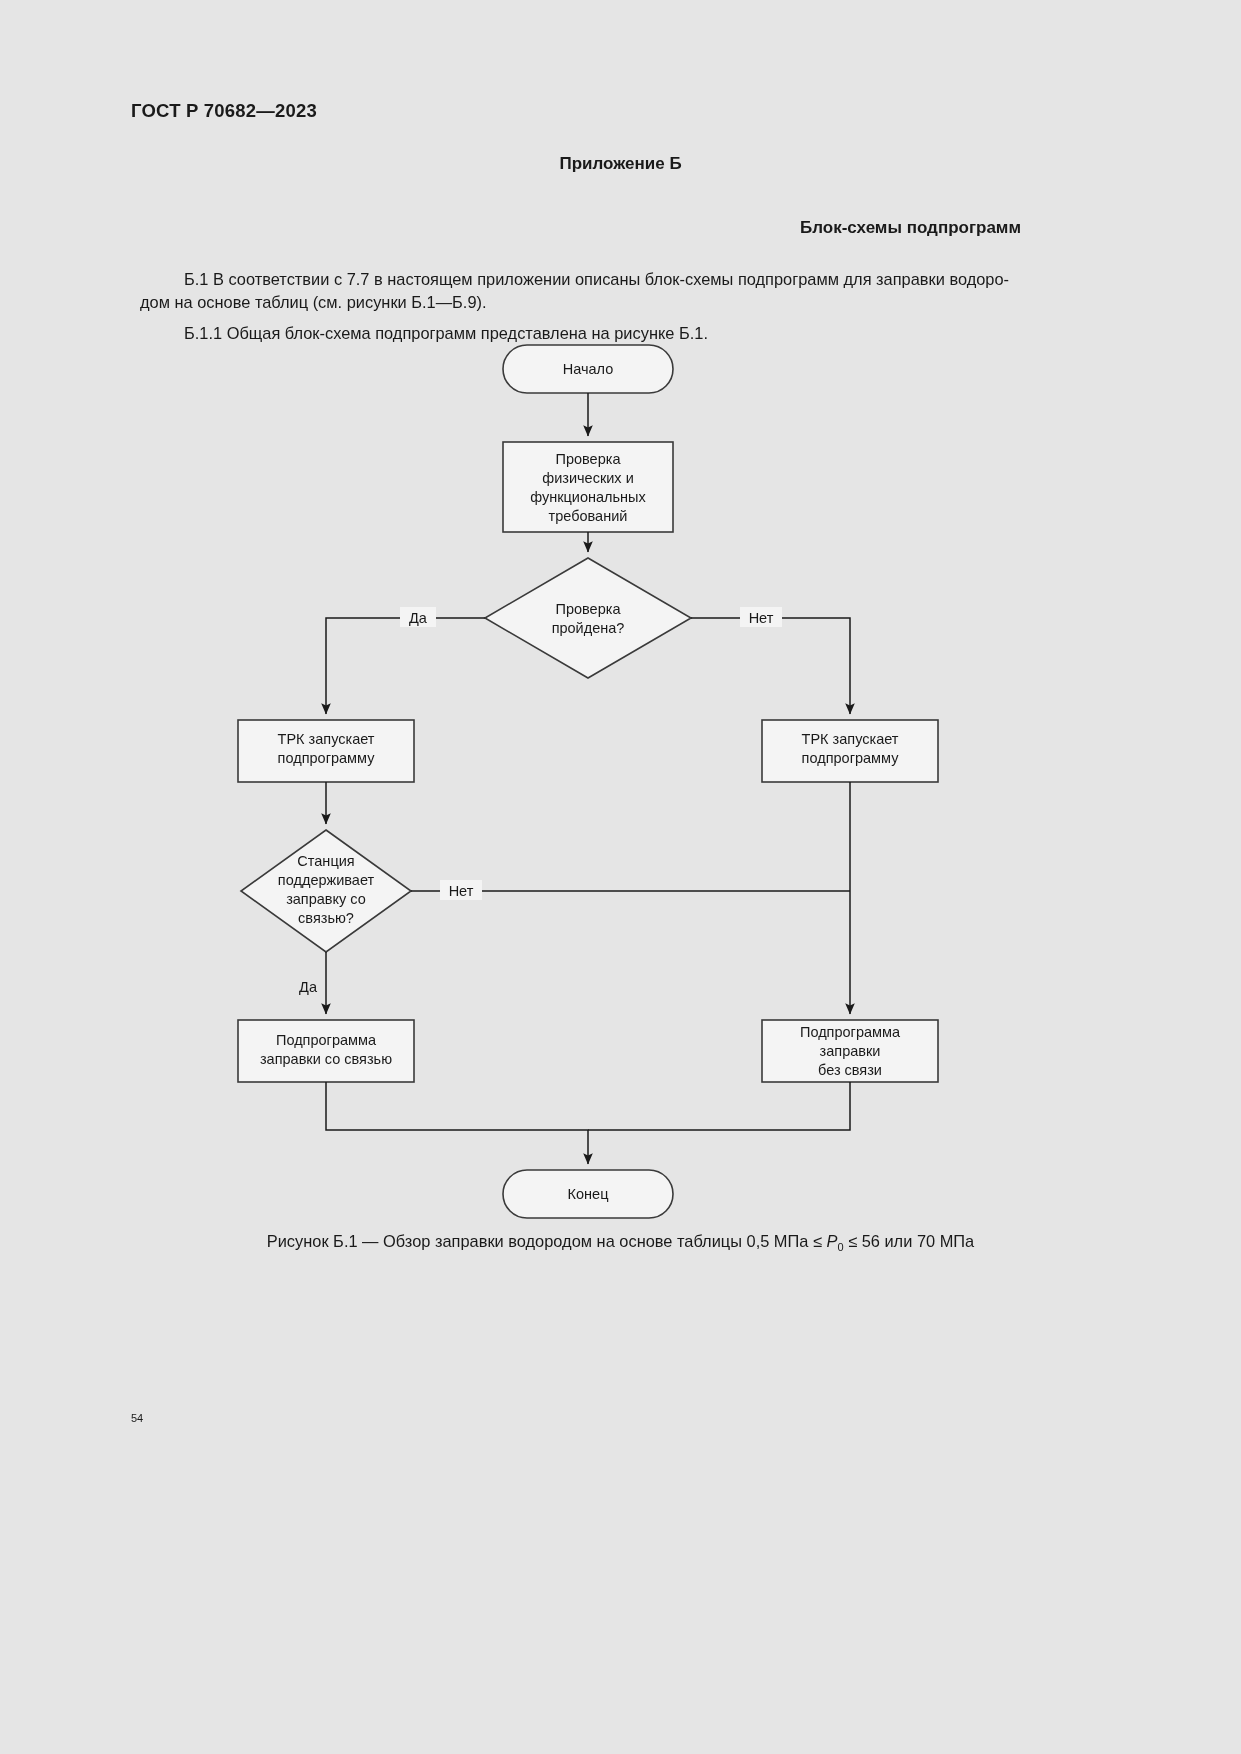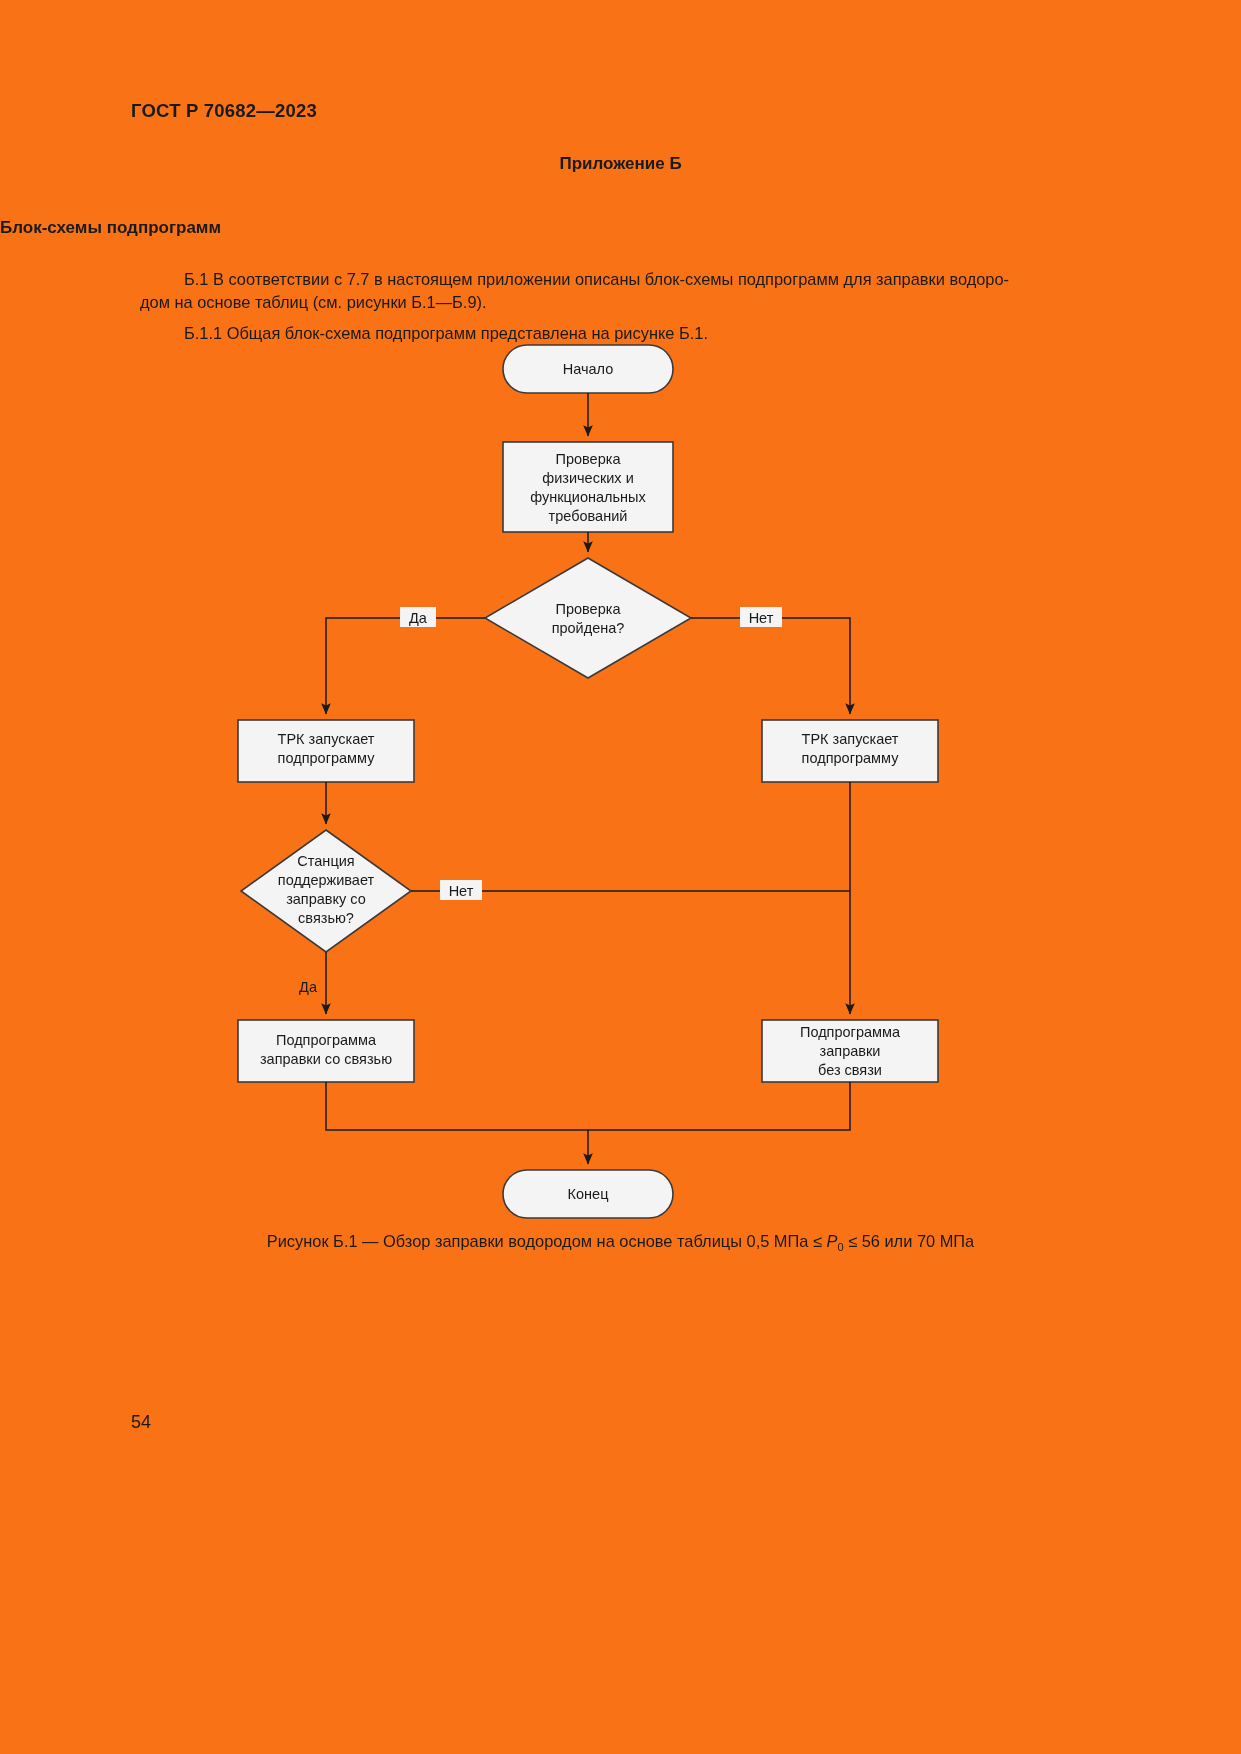--- a/index.html
+++ b/index.html
@@ -8,21 +8,21 @@
     background: #ffffff;
   }
   body {
     font-family: "Liberation Sans", sans-serif;
     color: #1a1a1a;
   }
   .page {
     position: relative;
     width: 1241px;
     height: 1754px;
-    background: #f97316;
+    background: #e5e5e5;
     overflow: hidden;
   }
   
   .doc-header {
     position: absolute;
     left: 131px;
     top: 100px;
     font-size: 18.5px;
     font-weight: bold;
     letter-spacing: 0.2px;
@@ -34,24 +34,24 @@
     left: 0;
     top: 152px;
     width: 1241px;
     text-align: center;
     font-size: 17px;
     font-weight: bold;
     line-height: 23px;
   }
   .annex-sub {
     position: absolute;
-    left: 0;
+    left: 16px;
     top: 218px;
     width: 1005px;
-    text-align: left;
+    text-align: right;
     font-size: 17px;
     font-weight: bold;
   }
   
   .body-text {
     position: absolute;
     left: 131px;
     top: 259px;
     width: 980px;
     font-size: 16.4px;
@@ -90,21 +90,21 @@
   .fig-caption sub {
     font-size: 11px;
     vertical-align: sub;
     font-style: normal;
   }
   
   .page-number {
     position: absolute;
     left: 131px;
     top: 1412px;
-    font-size: 18px;
+    font-size: 11px;
   }
   .nodetext {
     font-family: "Liberation Sans", sans-serif;
     font-size: 14.5px;
     fill: #1a1a1a;
   }
   .edgelabel {
     font-family: "Liberation Sans", sans-serif;
     font-size: 14.5px;
     fill: #1a1a1a;

